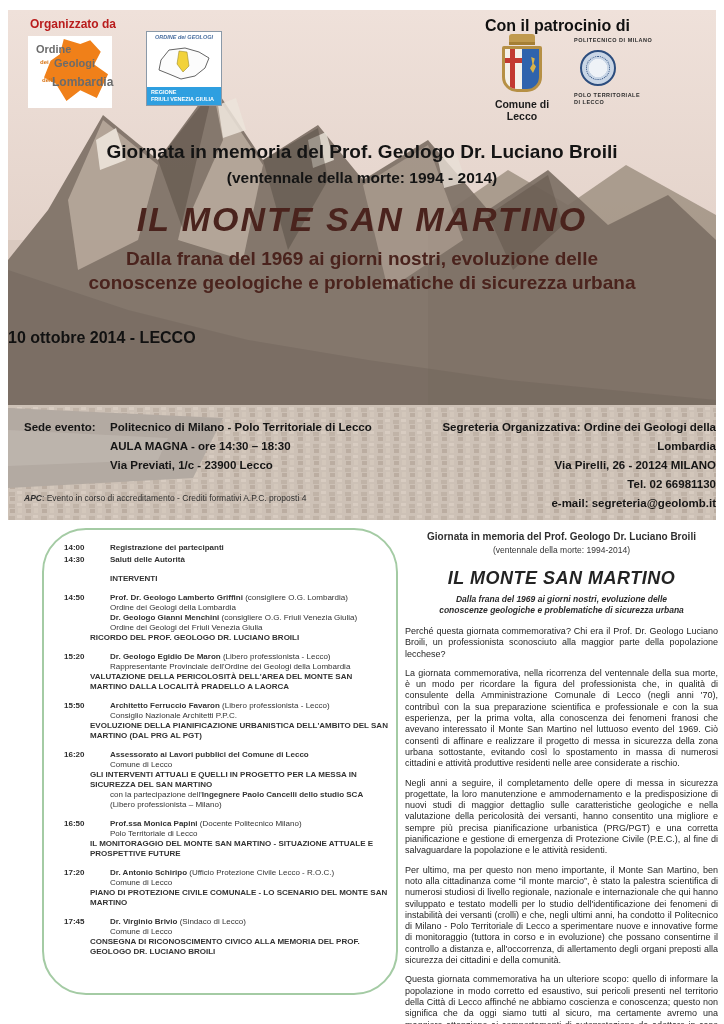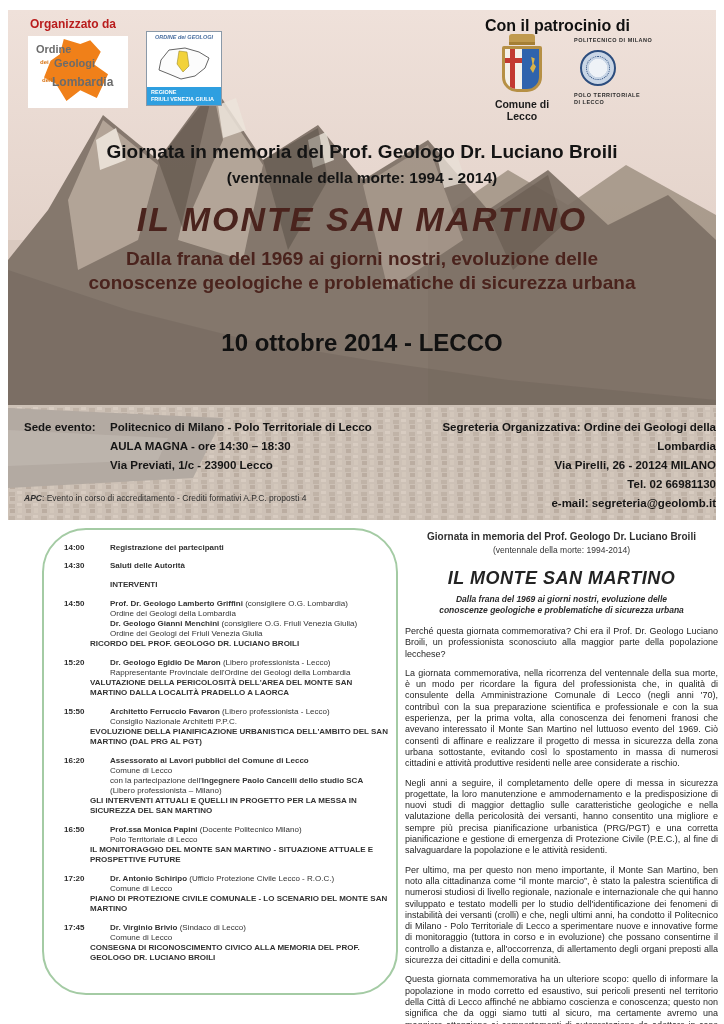--- a/index.html
+++ b/index.html
@@ -8,21 +8,21 @@
     font-family:"Liberation Sans",sans-serif;color:#1a1a1a;overflow:hidden;
   }
   
   .banner{position:absolute;left:8px;top:10px;width:708px;height:510px;overflow:hidden;background:#e9dbd3;}
   .banner svg.photo{position:absolute;left:0;top:0;width:708px;height:510px;}
   .banner > .ov{position:absolute;z-index:2;}
   .org-label{left:22px;top:7px;font-size:12px;font-weight:bold;color:#b91c1c;}
   .pat-label{left:477px;top:7px;font-size:16px;font-weight:bold;color:#101010;}
 
   
-  .logo-lom{left:20px;top:26px;width:100px;height:72px;background:#fff;}
+  .logo-lom{left:20px;top:26px;width:84px;height:72px;background:#fff;}
   .logo-lom .shape{position:absolute;left:16px;top:3px;width:66px;height:64px;background:#f08019;
     clip-path:polygon(30% 0,55% 8%,70% 2%,86% 20%,76% 40%,97% 55%,80% 92%,55% 80%,34% 97%,18% 70%,0 60%,10% 34%,24% 24%);}
   .logo-lom span{position:absolute;color:#6b6b6b;font-weight:bold;}
   .lom1{left:8px;top:7px;font-size:11px;}
   .lom2{left:12px;top:23px;font-size:6px;color:#d97414 !important;}
   .lom3{left:26px;top:21px;font-size:11px;}
   .lom4{left:14px;top:41px;font-size:6px;color:#d97414 !important;}
   .lom5{left:24px;top:39px;font-size:12px;}
 
   
@@ -51,37 +51,37 @@
   .polimi .seal{margin:6px 0 6px 6px;width:32px;height:32px;border-radius:50%;border:2px solid #2c4d7e;
     background:radial-gradient(circle at 50% 50%, #eef2f7 0 40%, #c9d6e6 41% 100%);position:relative;}
   .polimi .seal::after{content:"";position:absolute;left:4px;top:4px;right:4px;bottom:4px;border-radius:50%;
     border:1px dotted #2c4d7e;}
 
   .title1{left:0;right:0;top:131px;text-align:center;font-size:19px;font-weight:bold;color:#141414;}
   .title2{left:0;right:0;top:159px;text-align:center;font-size:15.5px;font-weight:bold;color:#141414;}
   .main-title{left:0;right:0;top:190px;text-align:center;font-size:34px;font-weight:bold;font-style:italic;
     letter-spacing:2px;color:#4a231d;}
   .subtitle{left:0;right:0;top:237px;text-align:center;font-size:19px;font-weight:bold;color:#4a231d;line-height:24px;}
-  .date-line{left:0;right:0;top:319px;text-align:center;font-size:24px;font-weight:bold;color:#111;}
+  .date-line{left:0;right:0;top:319px;text-align:left;font-size:16px;font-weight:bold;color:#111;}
 
   .venue{left:16px;top:408px;font-size:11.5px;font-weight:bold;color:#151515;line-height:19px;}
   .venue .row1 .lab{display:inline-block;width:86px;}
   .venue .ind{margin-left:86px;}
   .secr{left:378px;top:408px;font-size:11.5px;font-weight:bold;color:#151515;line-height:19px;text-align:right;}
   .secr .ind{margin-left:124px;}
   .apc{left:16px;top:483px;font-size:8.5px;color:#2e2e2e;}
   .apc .apcb{font-weight:bold;font-style:italic;}
 
   
   .program-box{position:absolute;left:42px;top:528px;width:356px;height:467px;border:2px solid #a4cba4;
     border-radius:44px;box-sizing:border-box;overflow:hidden;}
   .program-heading{margin-top:13px;text-align:center;font-size:14px;font-weight:bold;letter-spacing:1px;color:#1c1c1c;}
   .program-entries{margin-top:13px;font-size:8px;line-height:10px;color:#333;}
   .entry{position:relative;margin-bottom:9px;}
-  .entry.tight{margin-bottom:8px;}
+  .entry.tight{margin-bottom:2px;}
   .entry .time{position:absolute;left:20px;top:0;font-weight:bold;color:#2e2e2e;}
   .entry .body{margin-left:66px;margin-right:8px;}
   .entry .line{margin:0;}
   .entry .line.title{margin-left:-20px;font-weight:bold;}
   .entry .b{font-weight:bold;}
 
   
   .info-col{position:absolute;left:405px;top:531px;width:313px;color:#222;}
   .info-h1{text-align:center;font-size:10px;font-weight:bold;color:#2f2f2f;}
   .info-h2{text-align:center;font-size:8.5px;color:#333;margin-top:3px;}
@@ -249,22 +249,22 @@
           <div class="line"><span class="b">Architetto Ferruccio Favaron</span><span> (Libero professionista - Lecco)</span></div>
           <div class="line"><span>Consiglio Nazionale Architetti P.P.C.</span></div>
           <div class="line title"><span class="b">EVOLUZIONE DELLA PIANIFICAZIONE URBANISTICA DELL'AMBITO DEL SAN MARTINO (DAL PRG AL PGT)</span></div>
         </div>
       </div>
       <div class="entry">
         <div class="time">16:20</div>
         <div class="body">
           <div class="line"><span class="b">Assessorato ai Lavori pubblici del Comune di Lecco</span></div>
           <div class="line"><span>Comune di Lecco</span></div>
+          <div class="line title"><span class="b">GLI INTERVENTI ATTUALI E QUELLI IN PROGETTO PER LA MESSA IN SICUREZZA DEL SAN MARTINO</span></div>
           <div class="line"><span>con la partecipazione dell'</span><span class="b">Ingegnere Paolo Cancelli dello studio SCA</span><span> (Libero professionista – Milano)</span></div>
-          <div class="line title"><span class="b">GLI INTERVENTI ATTUALI E QUELLI IN PROGETTO PER LA MESSA IN SICUREZZA DEL SAN MARTINO</span></div>
         </div>
       </div>
       <div class="entry">
         <div class="time">16:50</div>
         <div class="body">
           <div class="line"><span class="b">Prof.ssa Monica Papini</span><span> (Docente Politecnico Milano)</span></div>
           <div class="line"><span>Polo Territoriale di Lecco</span></div>
           <div class="line title"><span class="b">IL MONITORAGGIO DEL MONTE SAN MARTINO - SITUAZIONE ATTUALE E PROSPETTIVE FUTURE</span></div>
         </div>
       </div>

